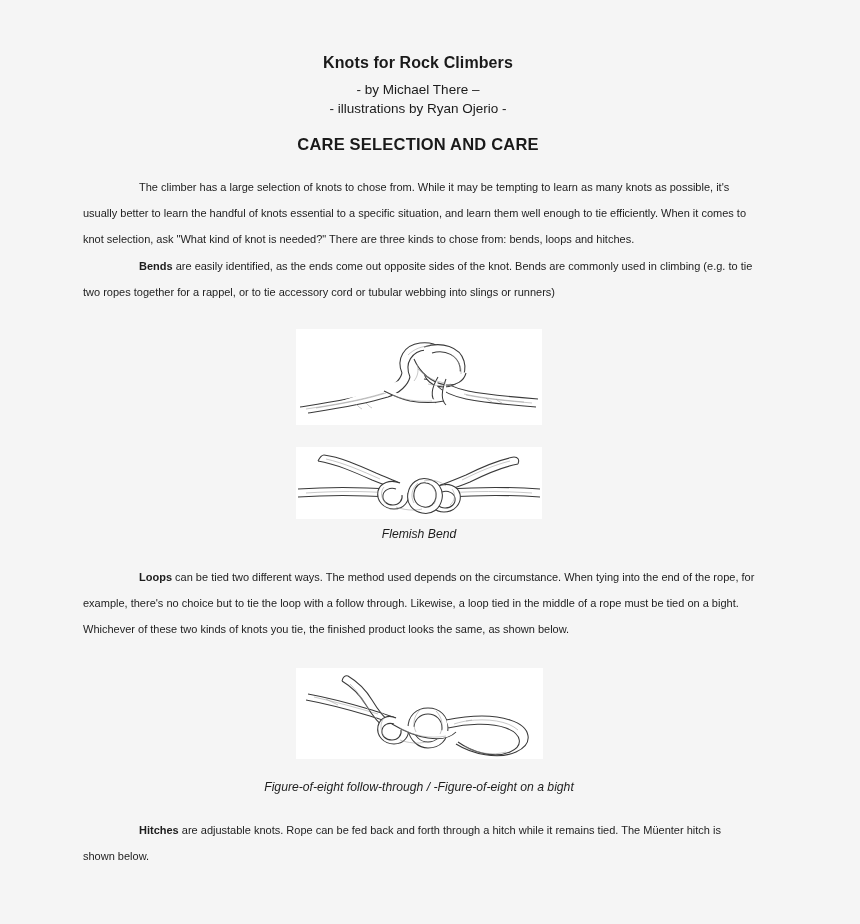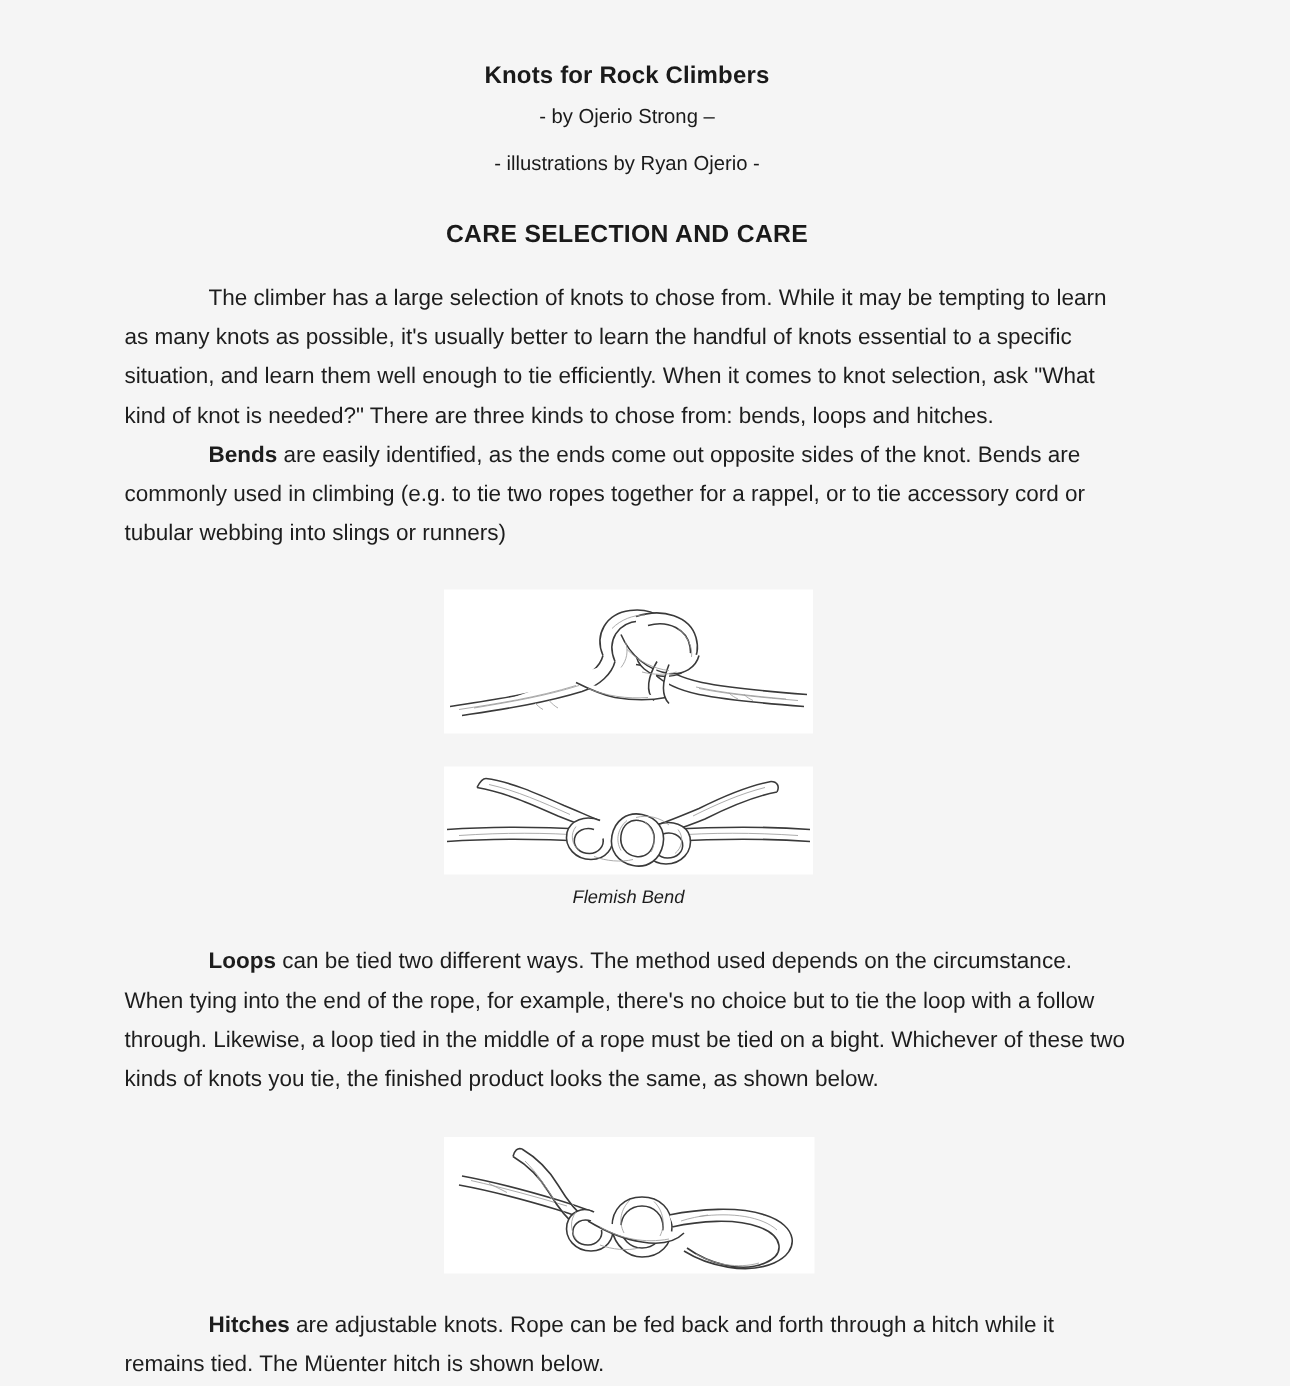--- a/index.html
+++ b/index.html
@@ -12,58 +12,58 @@
     background: #f5f5f5;
     font-family: "Liberation Sans", sans-serif;
     color: #1a1a1a;
     overflow: hidden;
   }
   .page {
     position: relative;
     width: 836px;
     height: 924px;
     box-sizing: border-box;
-    padding: 4px;
+    padding: 16px;
   }
   .doc-title {
     text-align: center;
     font-size: 16px;
     font-weight: bold;
     margin: 0;
     padding-top: 38px;
     letter-spacing: 0.1px;
   }
   .byline {
     text-align: center;
     font-size: 13.5px;
     margin: 0;
     padding-top: 8px;
     line-height: 19px;
   }
   .byline-2 {
     text-align: center;
     font-size: 13.5px;
-    margin: 12px;
+    margin: 0;
     line-height: 19px;
   }
   .section-title {
     text-align: center;
     font-size: 16.5px;
     font-weight: bold;
     margin: 0;
     padding-top: 17px;
     letter-spacing: 0.2px;
   }
   .body-wrap {
     width: 672px;
     margin: 0 auto;
     padding-left: 2px;
   }
   p.para {
-    font-size: 15px;
+    font-size: 11px;
     line-height: 26.2px;
     margin: 0;
     text-indent: 56px;
     color: #1d1d1d;
   }
   p.para.first {
     padding-top: 20px;
   }
   p.para.gap {
     padding-top: 0px;
@@ -107,21 +107,21 @@
   .after-fig { padding-top: 22px; }
   .rope { fill: #ffffff; stroke: #3a3a3a; stroke-width: 1.05; }
   .shade { fill: none; stroke: #9a9a9a; stroke-width: 0.55; }
 </style>
 </head>
 <body>
 
 <div class="page">
 
   <h1 class="doc-title">Knots for Rock Climbers</h1>
-  <div class="byline">- by Ojerio Strong –</div>
+  <div class="byline">- by Michael There –</div>
   <div class="byline-2">- illustrations by Ryan Ojerio -</div>
   <h2 class="section-title">CARE SELECTION AND CARE</h2>
 
   <div class="body-wrap">
 
     <p class="para first">The climber has a large selection of knots to chose from. While it may be tempting to learn as many knots as possible, it's usually better to learn the handful of knots essential to a specific situation, and learn them well enough to tie efficiently. When it comes to knot selection, ask "What kind of knot is needed?" There are three kinds to chose from: bends, loops and hitches.</p>
 
     <p class="para gap"><b>Bends</b><span> are easily identified, as the ends come out opposite sides of the knot. Bends are commonly used in climbing (e.g. to tie two ropes together for a rappel, or to tie accessory cord or tubular webbing into slings or runners)</span></p>
 
     <div class="figure" id="fig-ring">
@@ -254,18 +254,19 @@
             <path d="M88,50 C84,55 84,62 88,68"></path>
             <path d="M124,42 C118,48 116,56 120,64"></path>
             <path d="M140,43 C146,49 148,58 144,66"></path>
             <path d="M104,72 C112,75 122,76 130,74"></path>
             <path d="M158,56 C164,54 170,53 176,52"></path>
             <path d="M30,31 C34,33 38,35 42,37"></path>
             <path d="M62,26 C64,29 66,32 68,35"></path>
           </g>
         </svg>
       </div>
+      <div class="caption">Figure-of-eight follow-through / -Figure-of-eight on a bight</div>
     </div>
 
     <p class="para after-fig"><b>Hitches</b><span> are adjustable knots. Rope can be fed back and forth through a hitch while it remains tied. The Müenter hitch is shown below.</span></p>
 
   </div>
 </div>
 
 </body></html>

